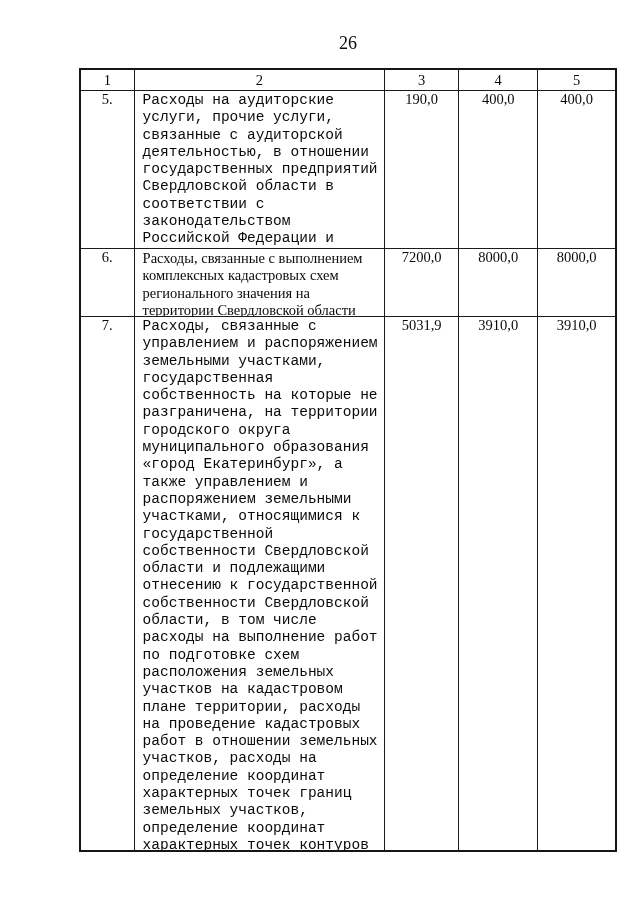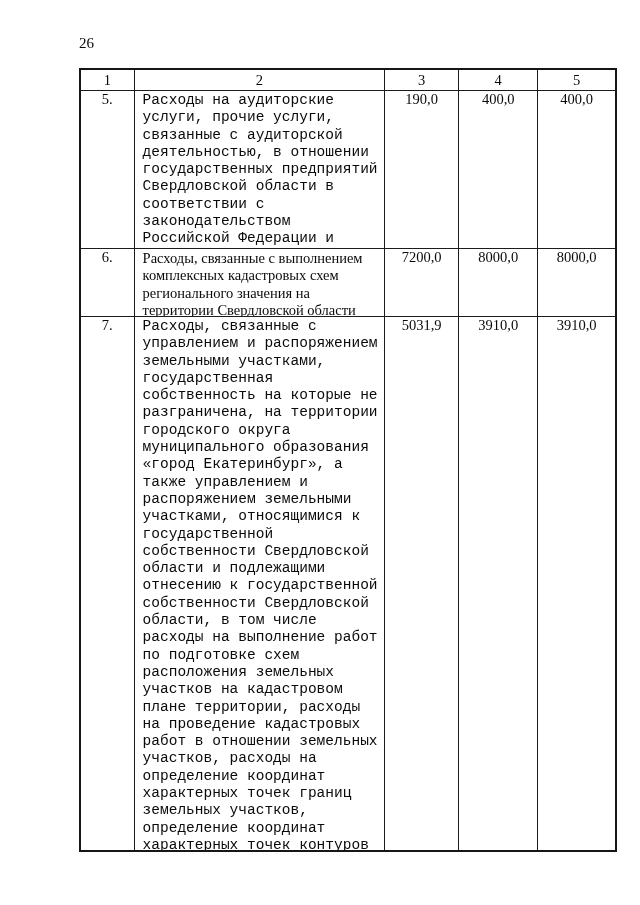--- a/index.html
+++ b/index.html
@@ -13,21 +13,22 @@
     position: relative;
     font-family: "Liberation Serif", serif;
     color: #0a0a0a;
     overflow: hidden;
   }
   .page-number {
     position: absolute;
     top: 35px;
     left: 79px;
     width: 538px;
-    font-size: 15px;
+    text-align: center;
+    font-size: 18px;
     line-height: 17px;
   }
   table.doc-table {
     position: absolute;
     top: 68px;
     left: 79px;
     width: 538px;
     border-collapse: collapse;
     table-layout: fixed;
     border: 2px solid #161616;

